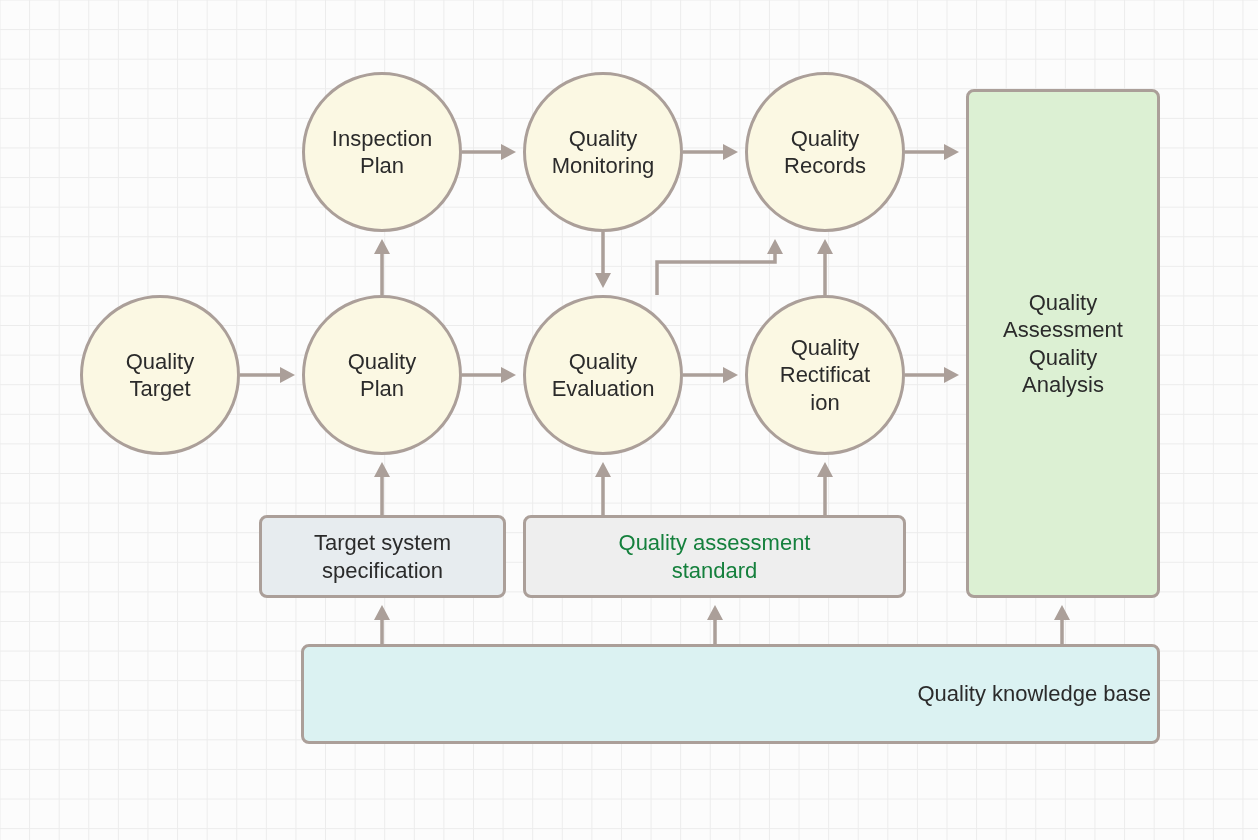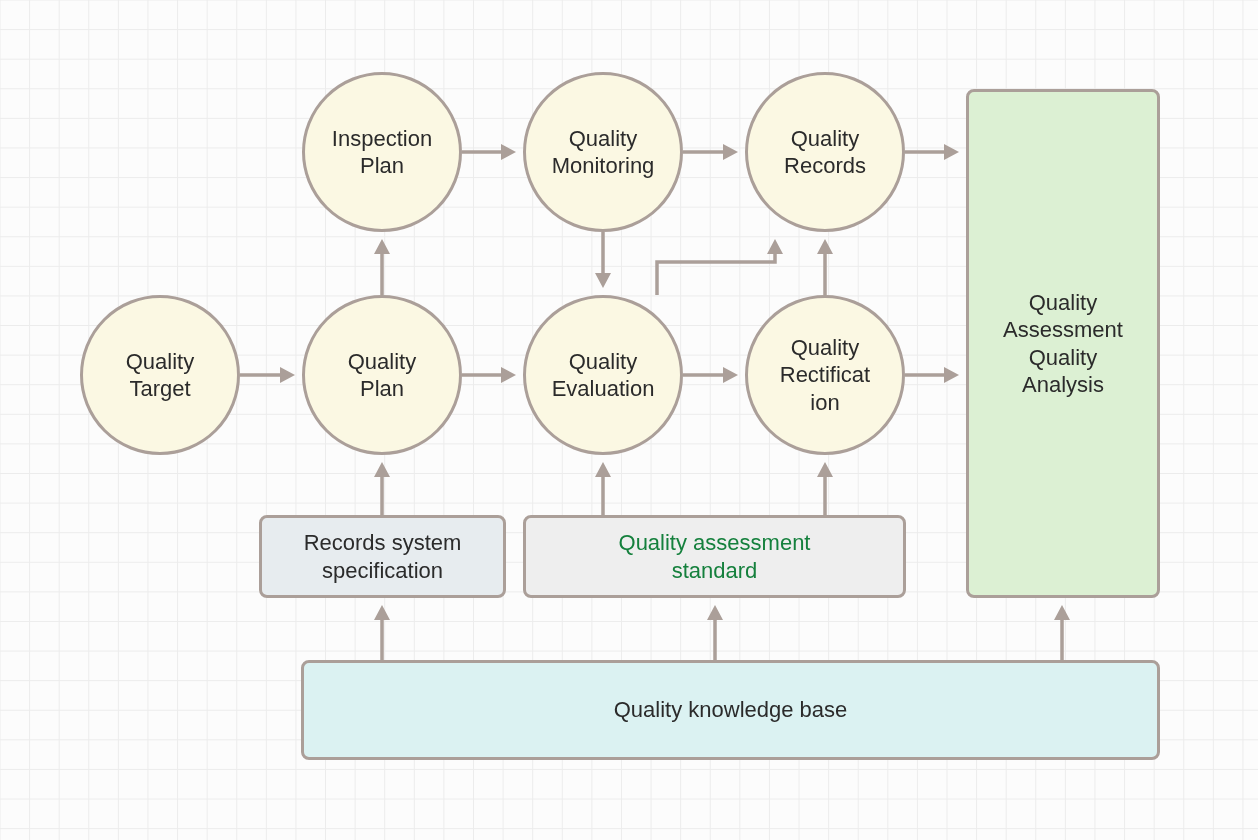--- a/index.html
+++ b/index.html
@@ -167,25 +167,25 @@
 Rectificat
 ion</span>
       </div>
       <div class="node node-rect" style="left: 966px; top: 89px; width: 194px; height: 509px; background: rgb(220, 240, 211); border-color: rgb(171, 159, 153); color: rgb(43, 43, 43);">
         <span class="node-label">Quality
 Assessment
 Quality
 Analysis</span>
       </div>
       <div class="node node-rect" style="left: 259px; top: 515px; width: 247px; height: 83px; background: rgb(231, 236, 239); border-color: rgb(171, 159, 153); color: rgb(43, 43, 43);">
-        <span class="node-label">Records system
+        <span class="node-label">Target system
 specification</span>
       </div>
       <div class="node node-rect" style="left: 523px; top: 515px; width: 383px; height: 83px; background: rgb(238, 238, 238); border-color: rgb(171, 159, 153); color: #15803d;">
         <span class="node-label">Quality assessment
 standard</span>
       </div>
-      <div class="node node-rect" style="left: 301px; top: 660px; width: 859px; height: 100px; background: rgb(219, 242, 242); border-color: rgb(171, 159, 153); color: rgb(43, 43, 43);">
+      <div class="node node-rect" style="left: 301px; top: 644px; width: 859px; height: 100px; background: rgb(219, 242, 242); border-color: rgb(171, 159, 153); color: rgb(43, 43, 43); justify-content: flex-end;">
         <span class="node-label">Quality knowledge base</span>
       </div>
     </div>
 
 </div>
 
 </body></html>

